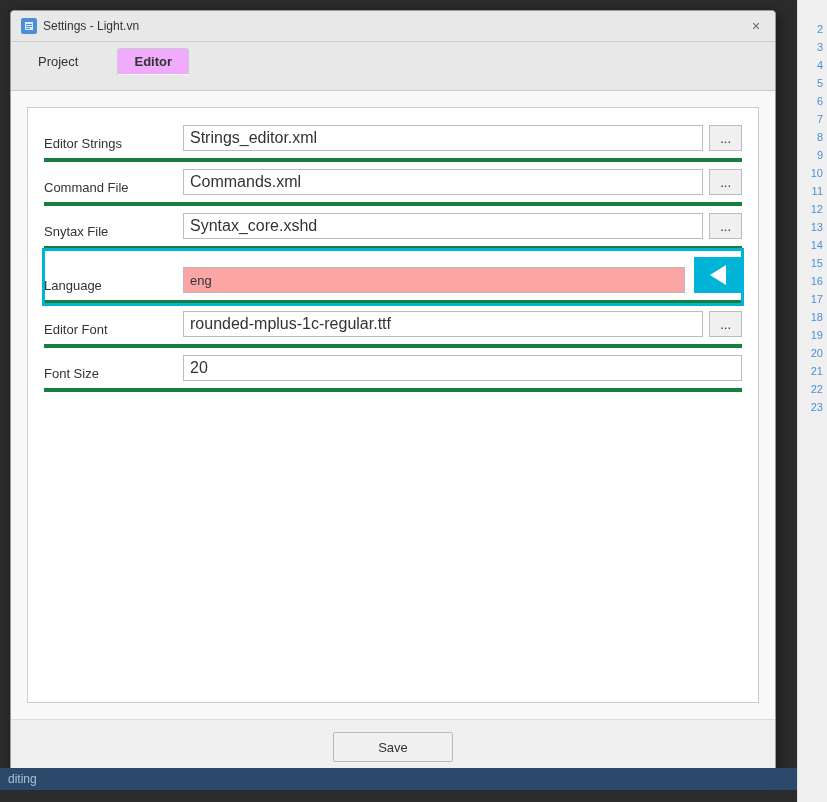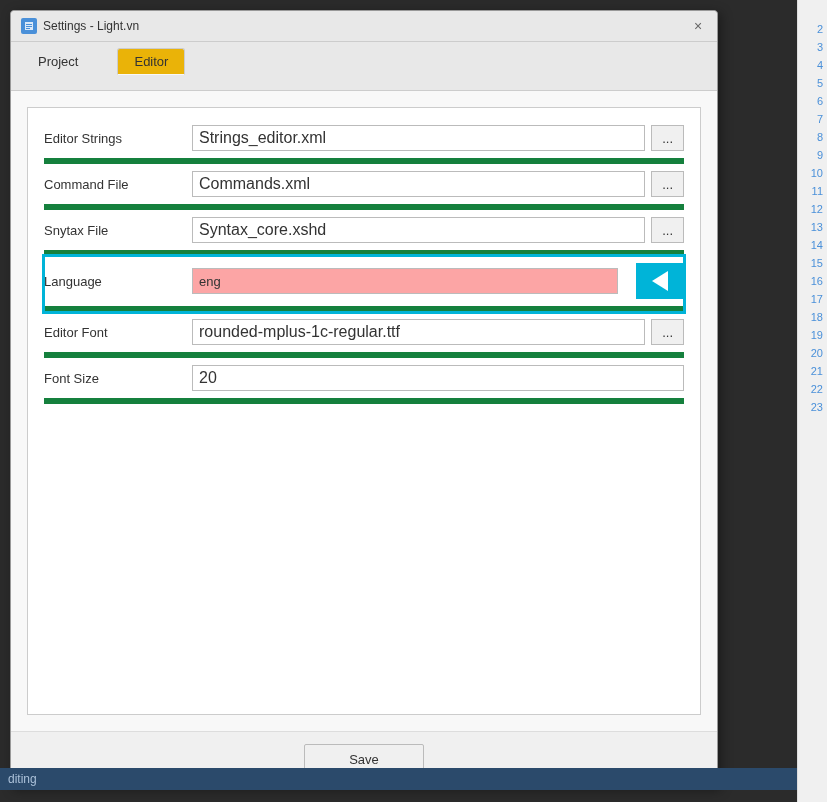--- a/index.html
+++ b/index.html
@@ -55,21 +55,21 @@
       width: 797px;
       height: 802px;
       display: flex;
       align-items: flex-start;
       justify-content: flex-start;
       padding-top: 10px;
       padding-left: 10px;
     }
 
     .dialog {
-      width: 708px;
+      width: 766px;
       background: #f0f0f0;
       border: 1px solid #999;
       border-radius: 4px;
       box-shadow: 3px 3px 12px rgba(0,0,0,0.4);
     }
 
     .dialog-titlebar {
       background: #e8e8e8;
       border-bottom: 1px solid #ccc;
       padding: 6px 10px;
@@ -128,46 +128,46 @@
       cursor: pointer;
       font-size: 13px;
       color: #333;
       border: 1px solid transparent;
       border-bottom: none;
       border-radius: 3px 3px 0 0;
       background: transparent;
     }
 
     .tab.active {
-      background: #eab308;
+      background: #f0abfc;
       border-color: #ccc;
       border-bottom: 1px solid #f8f8f8;
       margin-bottom: -1px;
-      font-weight: 400;
+      font-weight: 700;
     }
 
     
     .dialog-content {
       padding: 16px;
       background: #f8f8f8;
     }
 
     
     .settings-panel {
       border: 1px solid #ccc;
       background: white;
       padding: 10px 16px;
     }
 
     .settings-row {
       display: flex;
-      align-items: center;
+      align-items: flex-end;
       padding: 7px 0;
-      border-bottom: 6px solid #15803d;
-      gap: 18px;
+      border-bottom: 4px solid #15803d;
+      gap: 9px;
     }
 
     .settings-row:last-child {
       border-bottom: none;
     }
 
     .row-label {
       width: 130px;
       min-width: 130px;
       font-size: 13px;

